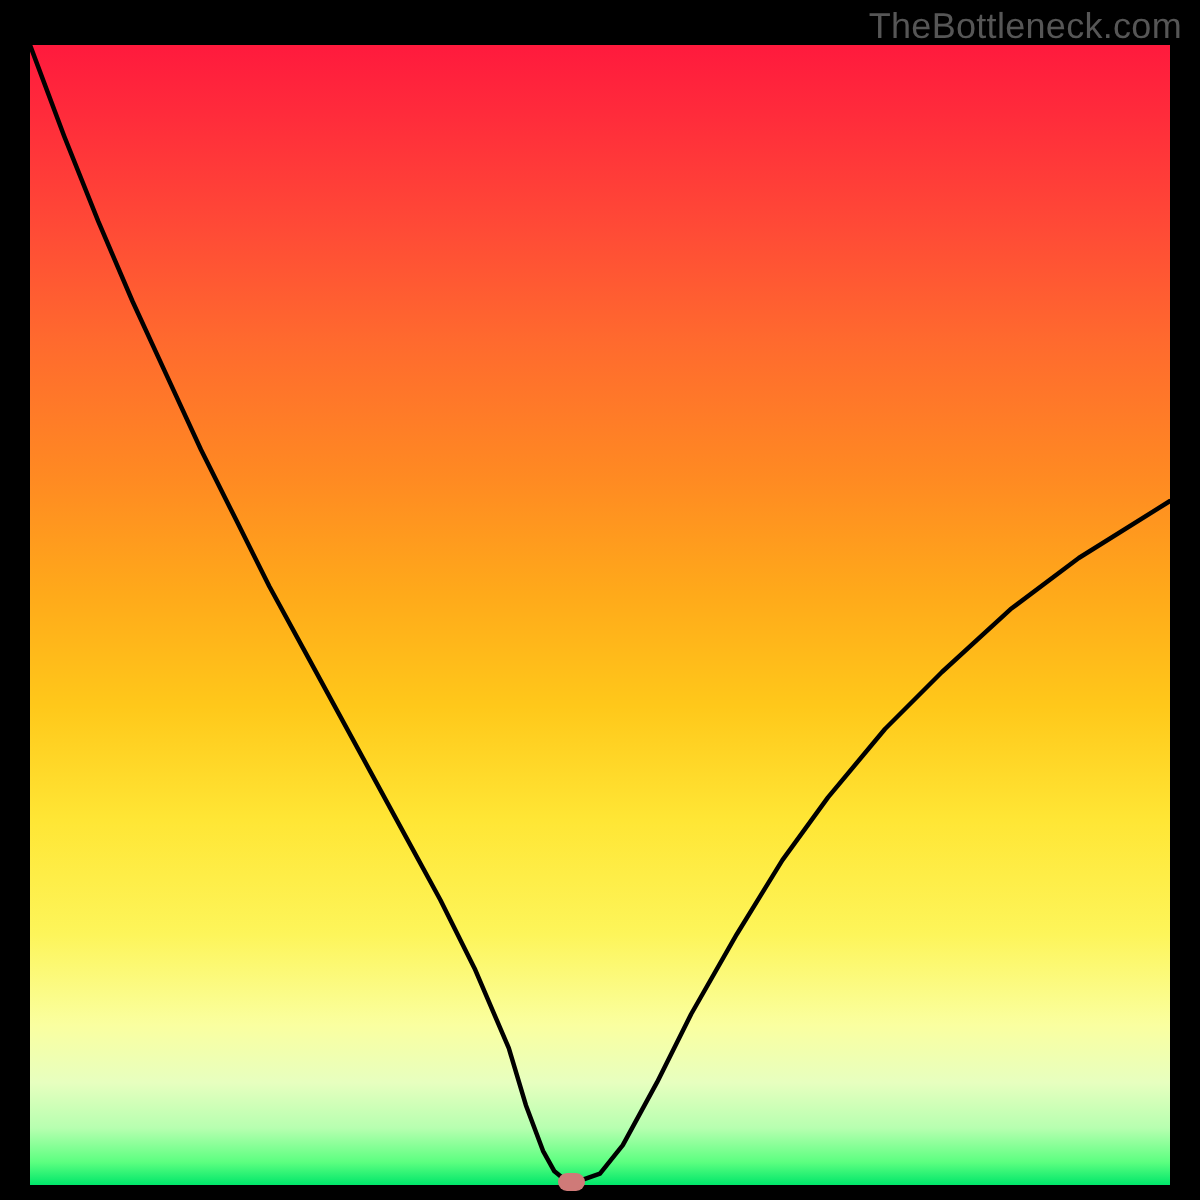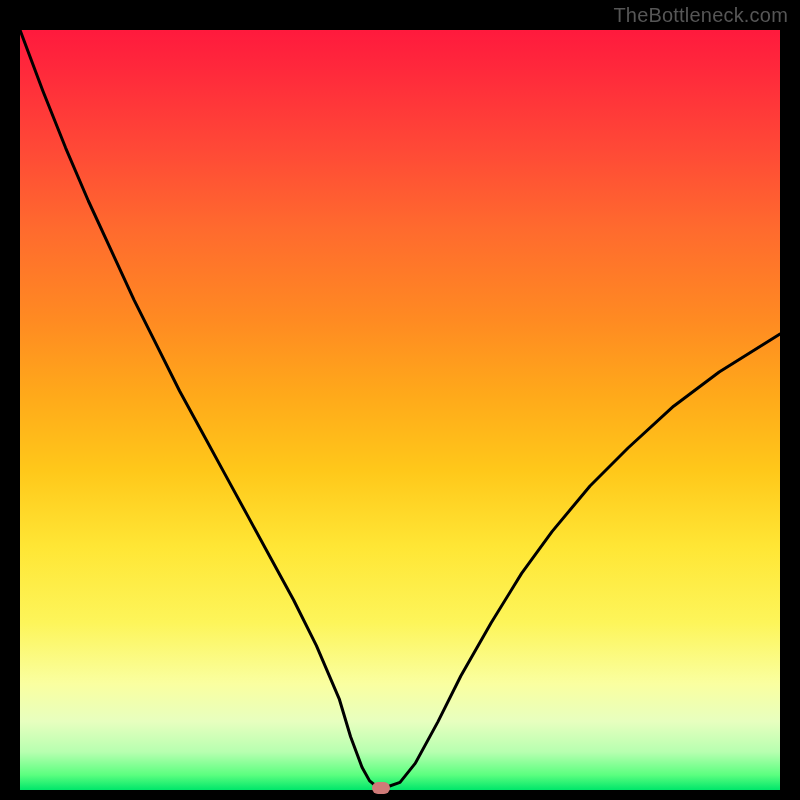--- a/index.html
+++ b/index.html
@@ -8,21 +8,21 @@
     position: relative;
     width: 800px;
     height: 800px;
     background: #000;
   }
   .watermark {
     position: absolute;
     top: 4px;
     right: 12px;
     font-family: Arial, Helvetica, sans-serif;
-    font-size: 20px;
+    font-size: 24px;
     font-weight: 500;
     color: #565656;
     letter-spacing: 0.2px;
     z-index: 10;
   }
   .plot-area {
     position: absolute;
     left: 20px;
     top: 30px;
     width: 760px;

